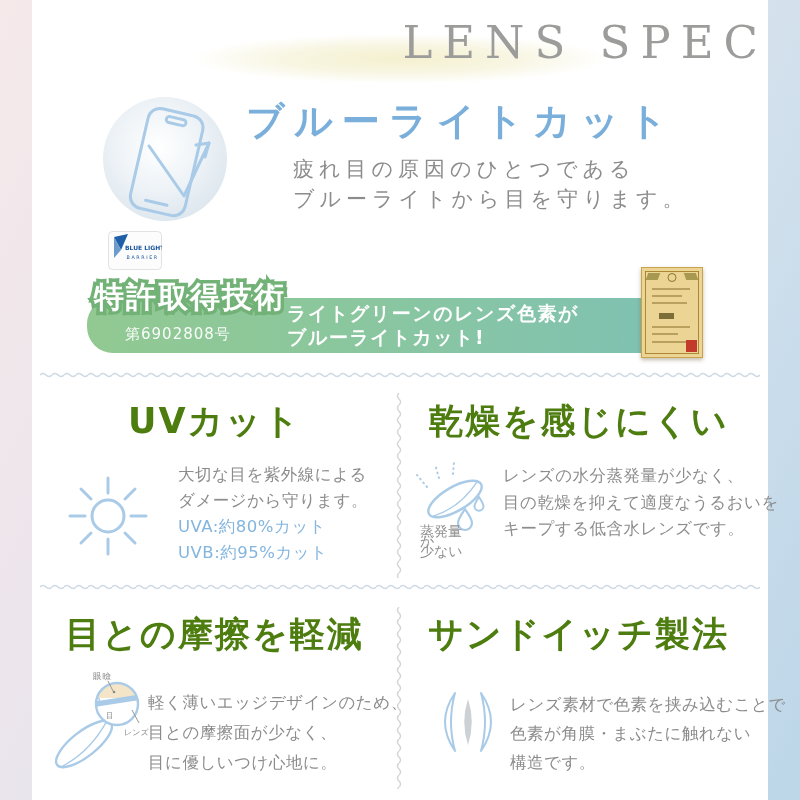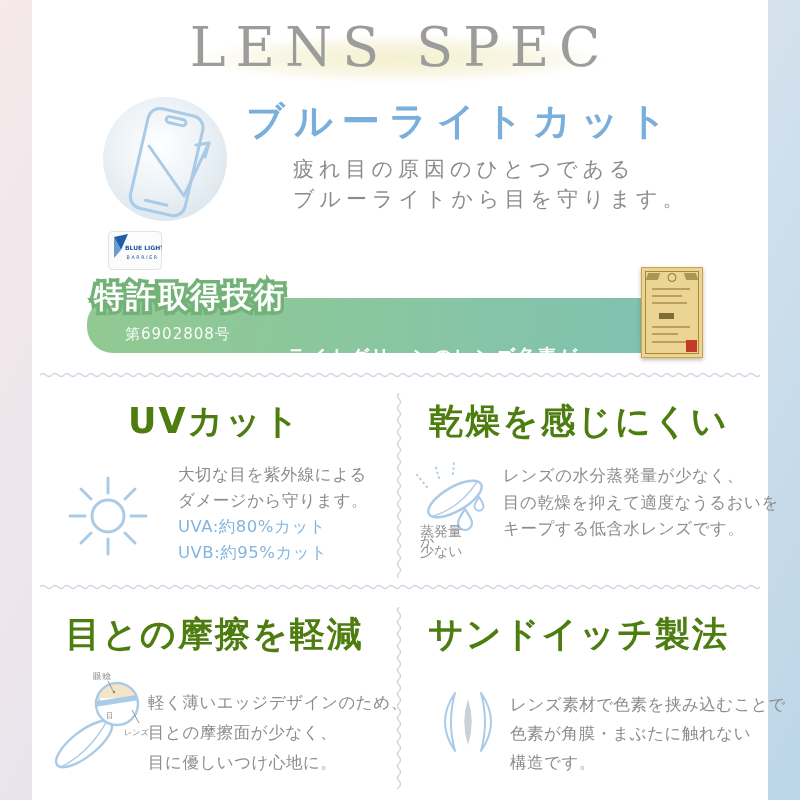--- a/index.html
+++ b/index.html
@@ -7,37 +7,37 @@
     width:800px;height:800px;overflow:hidden;position:relative;
     font-family:"DejaVu Sans","Liberation Sans",sans-serif;
     background:linear-gradient(115deg,#f5e9ea 0%,#ece5ec 28%,#d8e3ee 62%,#bcd6e8 100%);
   }
   .panel{position:absolute;left:32px;top:0;width:736px;height:800px;background:#ffffff;}
   .abs{position:absolute;}
 
   
   .title-glow{left:100px;top:24px;width:536px;height:58px;
     background:radial-gradient(ellipse 50% 55% at 50% 60%,#f4f0cf 0%,rgba(246,243,218,.75) 45%,rgba(255,255,255,0) 78%);}
-  .page-title{left:0;top:16px;width:736px;text-align:center;
+  .page-title{left:0;top:16px;width:736px;text-align:right;
     font-family:"DejaVu Serif","Liberation Serif",serif;
-    font-size:54px;letter-spacing:10px;color:#9c9c9a;font-weight:400;}
+    font-size:45px;letter-spacing:10px;color:#9c9c9a;font-weight:400;}
 
   
   .bl-heading{left:214px;top:96px;font-size:38px;letter-spacing:9px;color:#79afda;font-weight:700;white-space:nowrap;}
   .bl-body{left:215px;top:154px;font-size:21px;letter-spacing:5px;line-height:30px;color:#8c8c8c;white-space:nowrap;margin-left:46px;}
   .badge-note{left:140px;top:245px;font-size:13.5px;color:#8e8e8e;letter-spacing:0px;white-space:nowrap;}
 
   
   .patent-banner{left:55px;top:298px;width:615px;height:55px;border-radius:26px;
     background:linear-gradient(93deg,#92c992 0%,#8bc79d 40%,#7ec1b5 100%);}
   .patent-title-wrap{left:62px;top:277px;font-size:30px;font-weight:700;letter-spacing:2px;white-space:nowrap;}
   .patent-title-wrap .stroke{position:absolute;left:0;top:0;color:#fff;-webkit-text-stroke:7px #72b277;}
   .patent-title-wrap .fill{position:relative;color:#ffffff;}
   .patent-number{left:67px;top:325px;font-size:15px;color:rgba(255,255,255,.95);letter-spacing:1px;white-space:nowrap;margin-left:26px;}
-  .patent-desc{left:255px;top:301px;font-size:19px;font-weight:700;color:#ffffff;letter-spacing:1.5px;line-height:24px;white-space:nowrap;margin-top:43px;}
+  .patent-desc{left:255px;top:301px;font-size:19px;font-weight:700;color:#ffffff;letter-spacing:1.5px;line-height:24px;white-space:nowrap;}
 
   
   .cert{left:609px;top:267px;width:60px;height:89px;background:#ebd494;border:1px solid #c8a44e;
     box-shadow:0 2px 4px rgba(80,60,20,.35);}
   .cert-inner{position:absolute;left:3px;top:3px;right:3px;bottom:3px;border:1px solid #ab8836;}
   .cert-deco{position:absolute;top:5px;width:12px;height:7px;background:#96893f;opacity:.8;}
   .deco-l{left:5px;transform:skewX(-20deg);}
   .deco-r{right:5px;transform:skewX(20deg);}
   .cert-crest{position:absolute;top:5px;left:50%;transform:translateX(-50%);width:7px;height:7px;border:1px solid #8a7530;border-radius:50%;}
   .cert-line{position:absolute;height:2px;background:#a98f4e;opacity:.75;}

